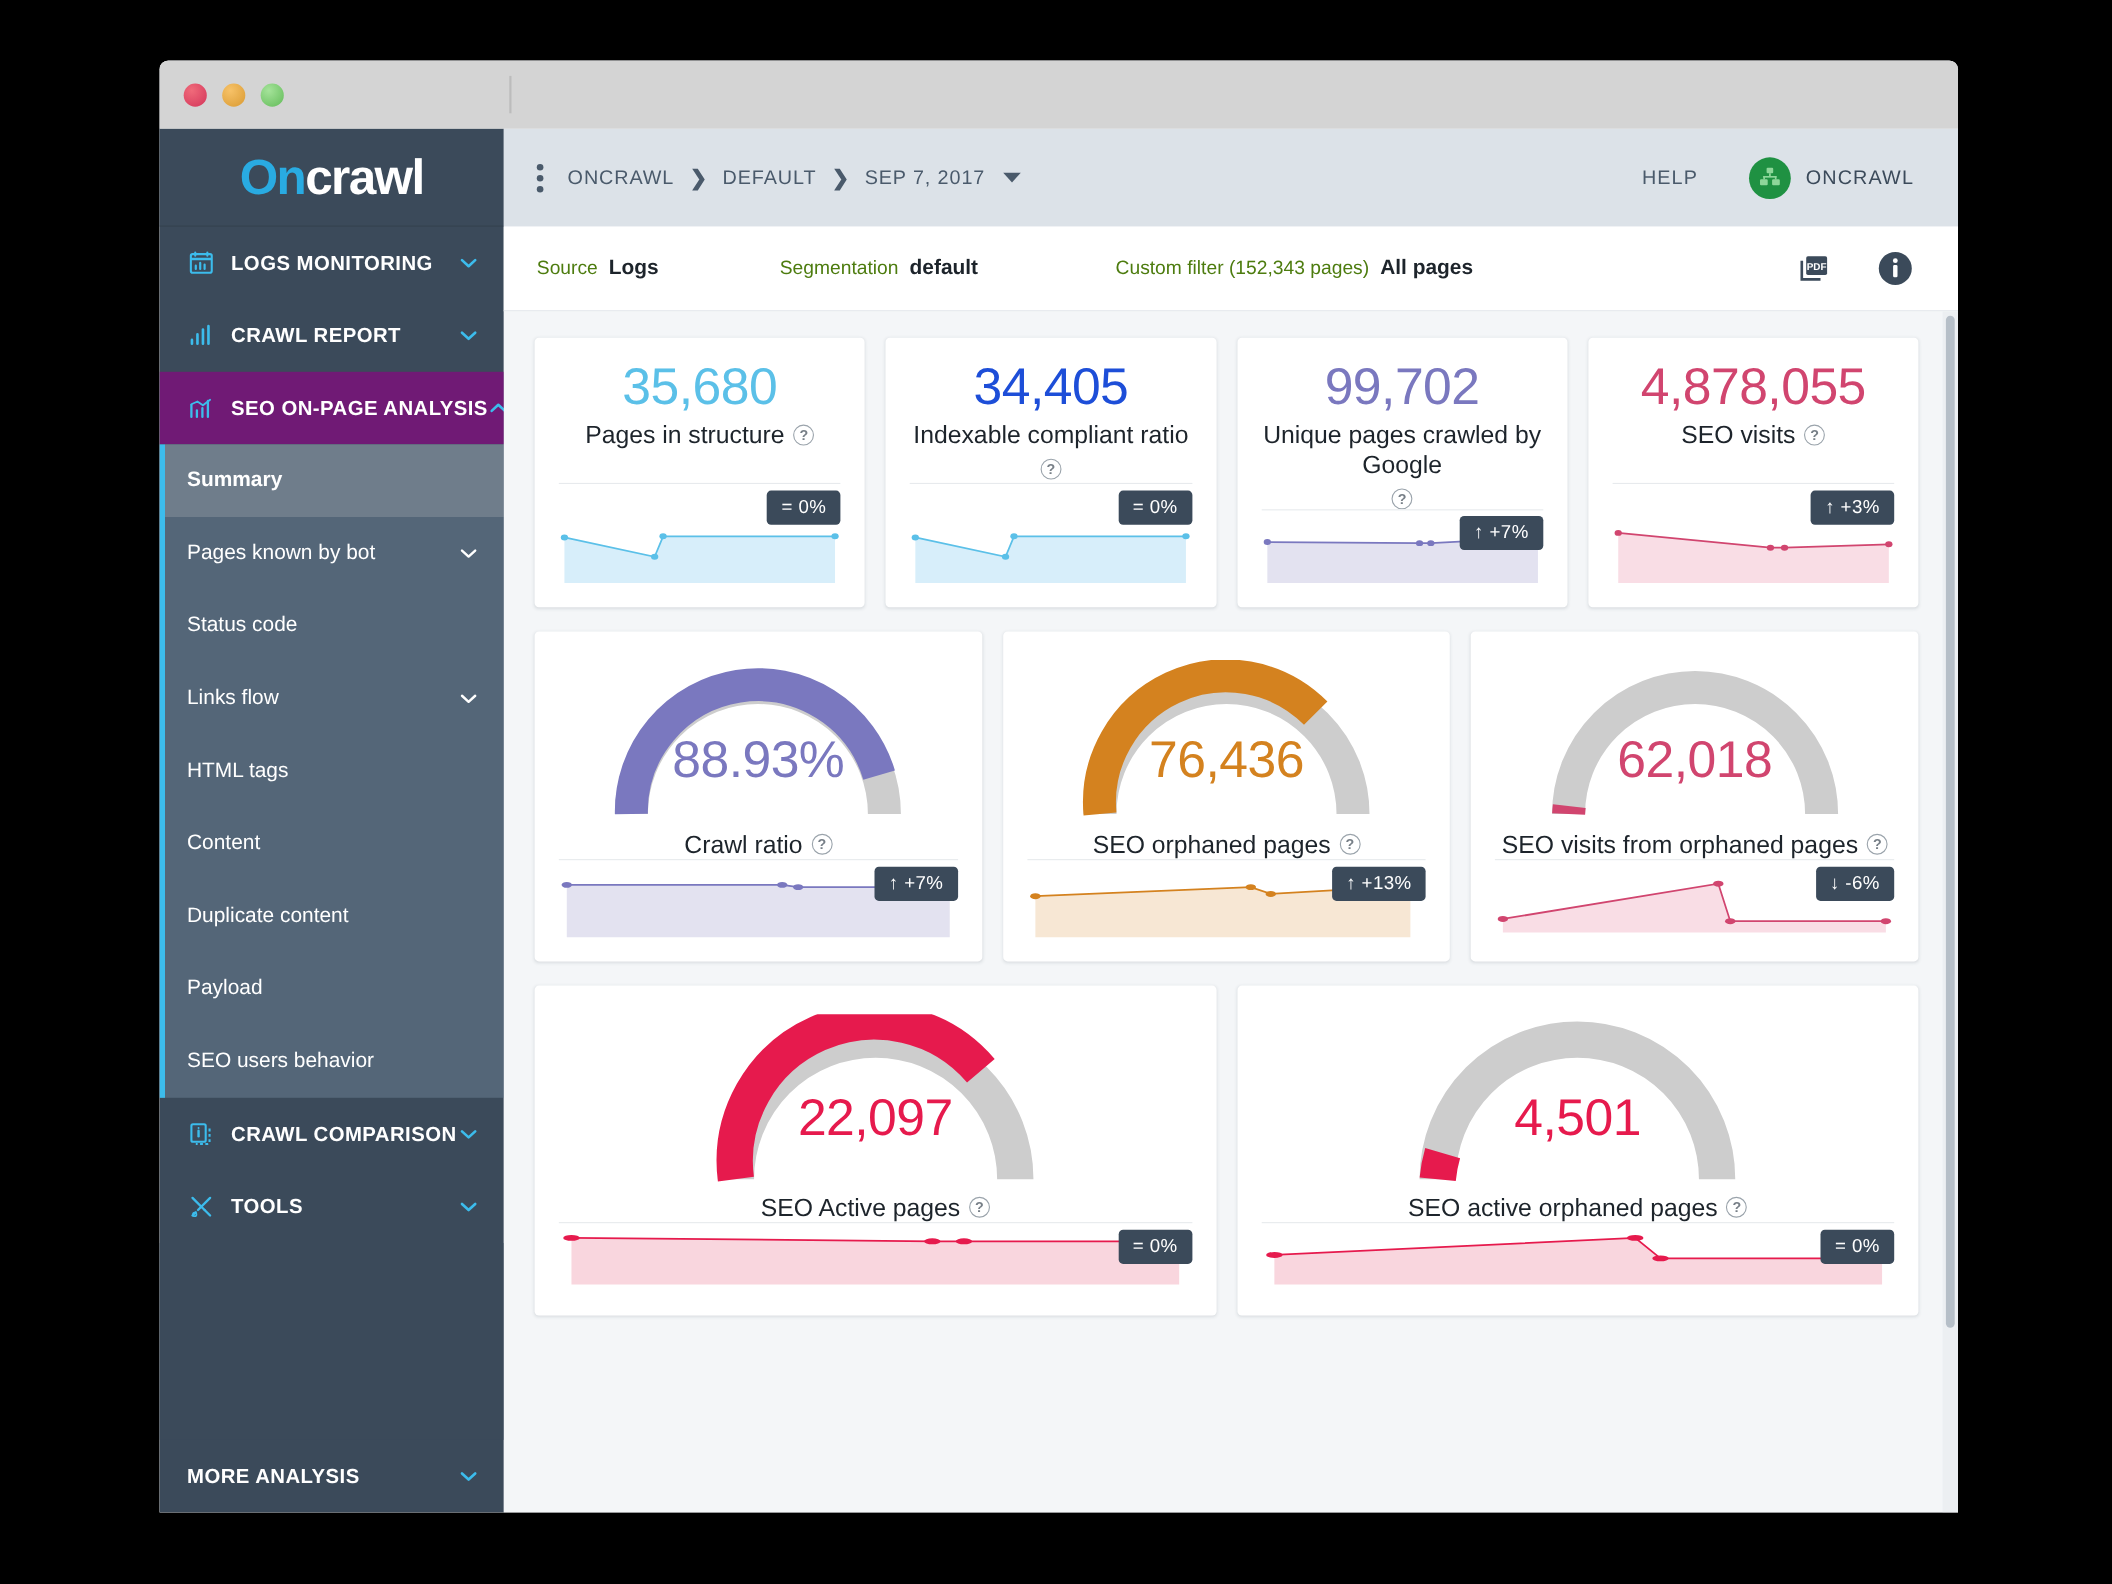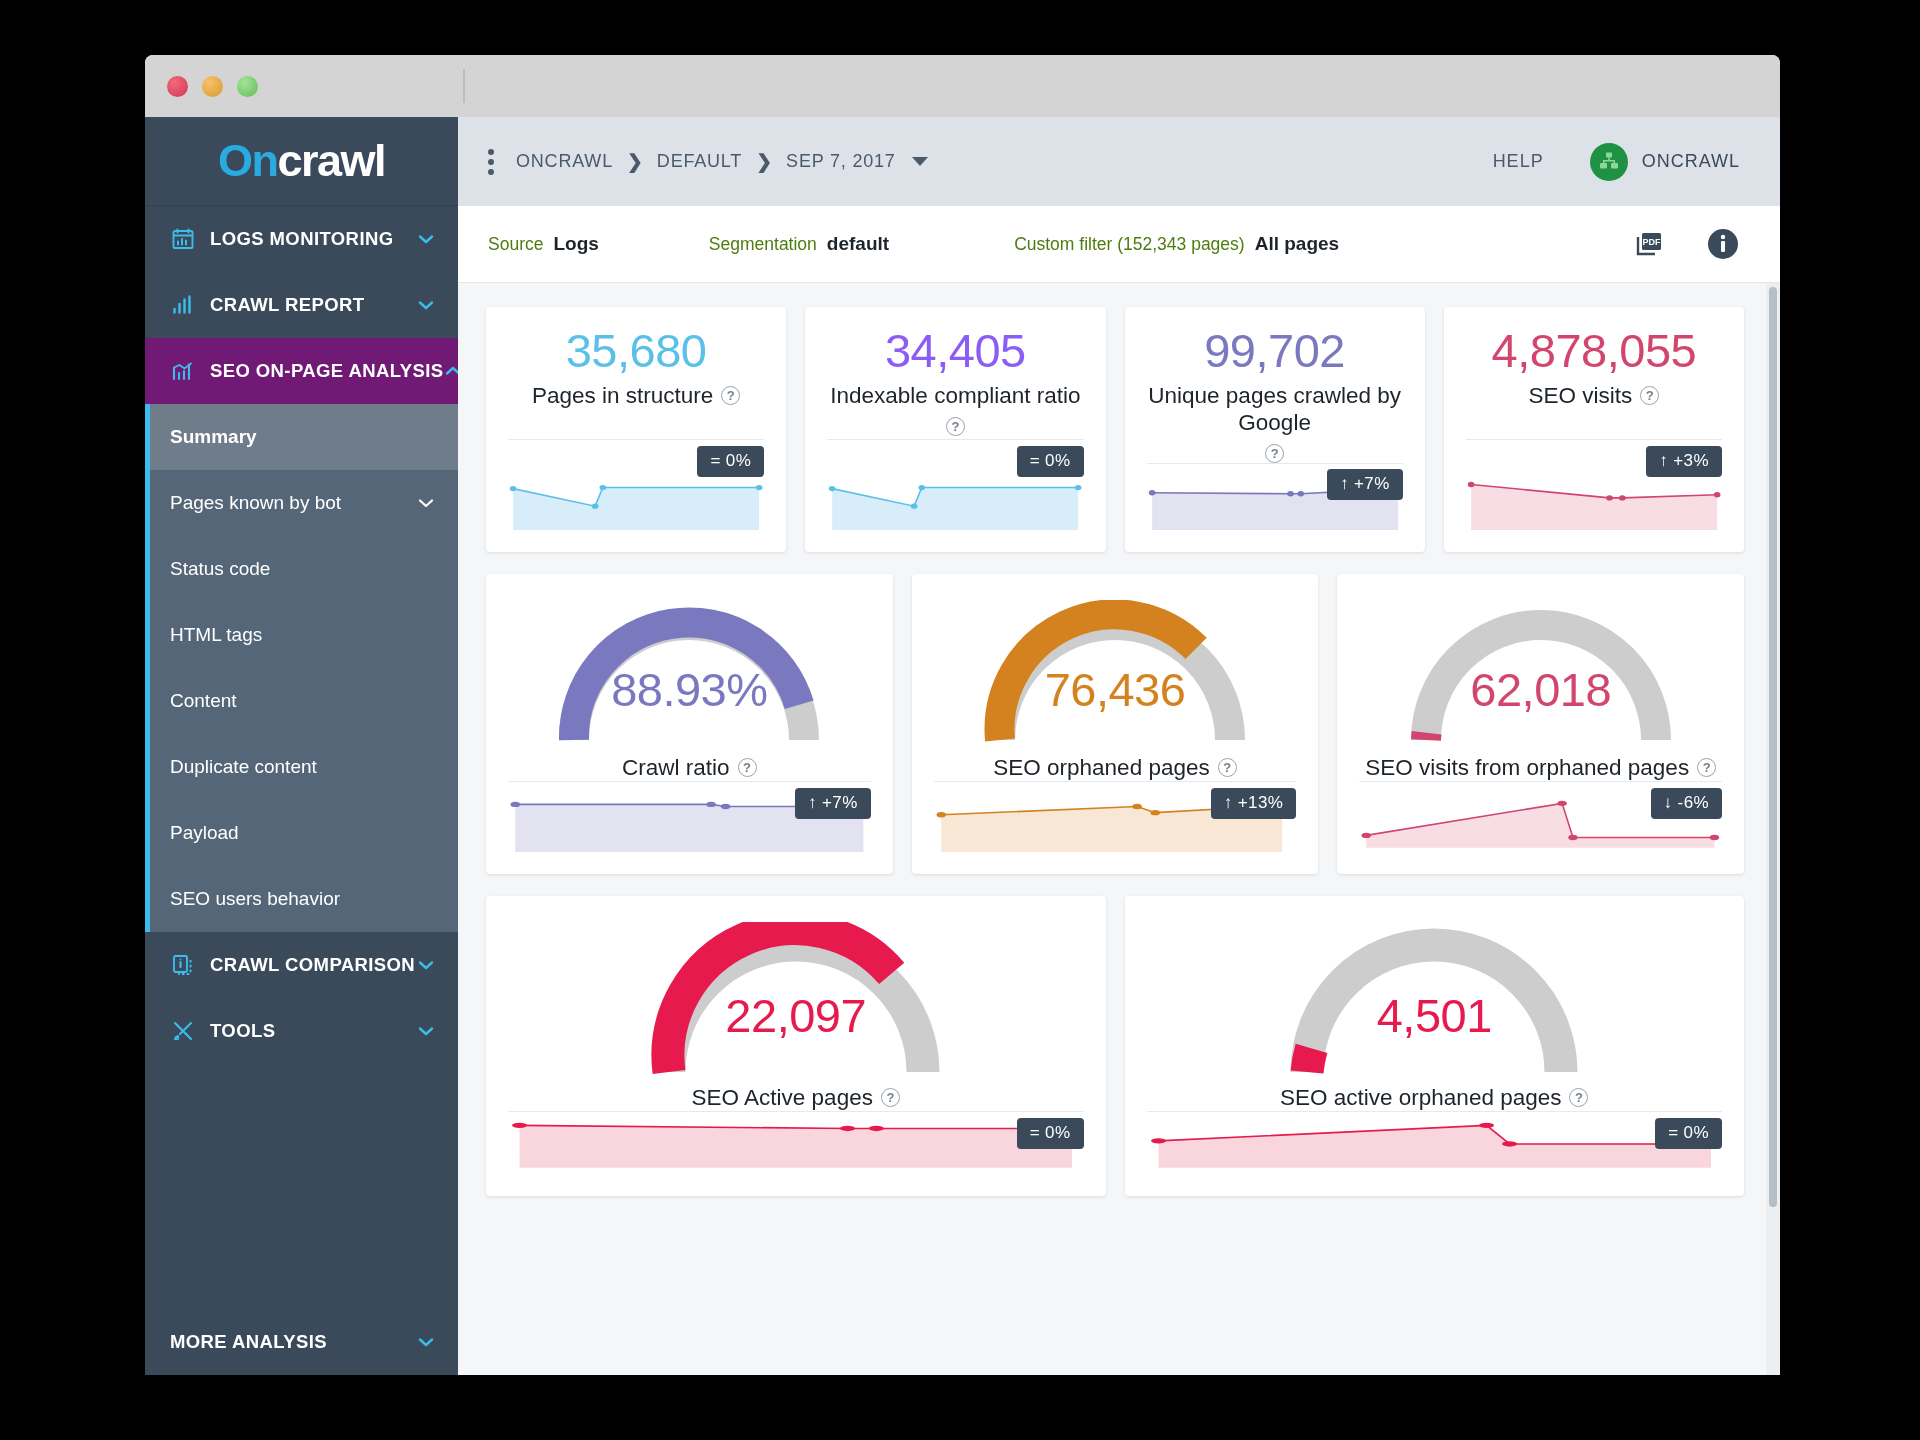--- a/index.html
+++ b/index.html
@@ -274,20 +274,28 @@
         <div class="sub-item">
           <span class="sub-label">Pages known by bot</span>
           <span class="chev">
             <svg width="20" height="20" viewBox="0 0 20 20" fill="none" stroke="#ffffff" stroke-width="2.2" stroke-linecap="round" stroke-linejoin="round">
                 <path d="M4 7.5l6 5.5 6-5.5"></path>
               </svg>
           </span>
         </div>
         <div class="sub-item">
           <span class="sub-label">Status code</span>
+        </div>
+        <div class="sub-item">
+          <span class="sub-label">Links flow</span>
+          <span class="chev">
+            <svg width="20" height="20" viewBox="0 0 20 20" fill="none" stroke="#ffffff" stroke-width="2.2" stroke-linecap="round" stroke-linejoin="round">
+                <path d="M4 7.5l6 5.5 6-5.5"></path>
+              </svg>
+          </span>
         </div>
         <div class="sub-item">
           <span class="sub-label">HTML tags</span>
         </div>
         <div class="sub-item">
           <span class="sub-label">Content</span>
         </div>
         <div class="sub-item">
           <span class="sub-label">Duplicate content</span>
         </div>
@@ -433,21 +441,21 @@
                     <circle cx="4" cy="18" r="2.6" fill="#5bc0e8"></circle>
                       <circle cx="68" cy="35" r="2.6" fill="#5bc0e8"></circle>
                     <circle cx="74" cy="17" r="2.6" fill="#5bc0e8"></circle>
                       <circle cx="196" cy="17" r="2.6" fill="#5bc0e8"></circle>
                   </svg>
                 </div>
               </div>
             </div>
 
             <div class="card">
-              <div class="kpi-num" style="color:#8b5cf6">34,405</div>
+              <div class="kpi-num" style="color:#1d4ed8">34,405</div>
               <div class="kpi-title">
                 <span class="txt">Indexable compliant ratio</span>
                 <span class="qmark">?</span>
               </div>
               <div class="divider"></div>
               <div class="spark-zone">
                 <span class="badge">= 0%</span>
                 <div class="spark">
                   <svg viewBox="0 0 200 60" preserveAspectRatio="none">
                     <polygon points="4,18 68,35 74,17 196,17 196,58 4,58" fill="#d7eefa"></polygon>

